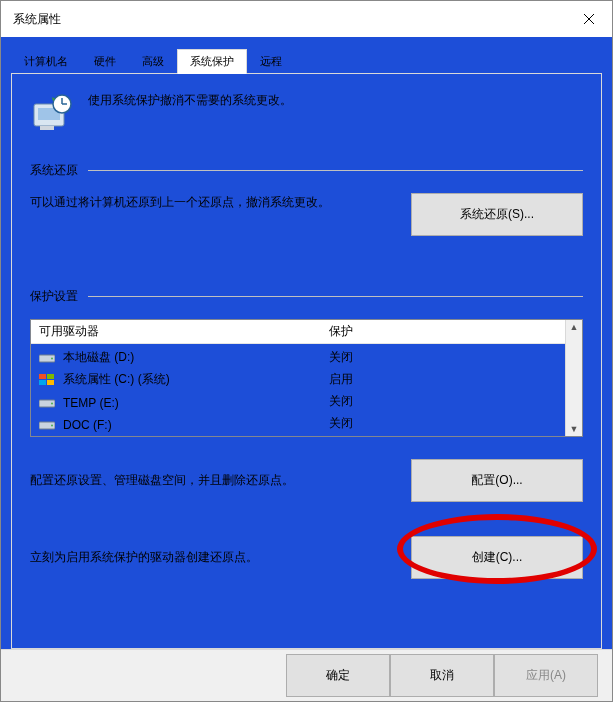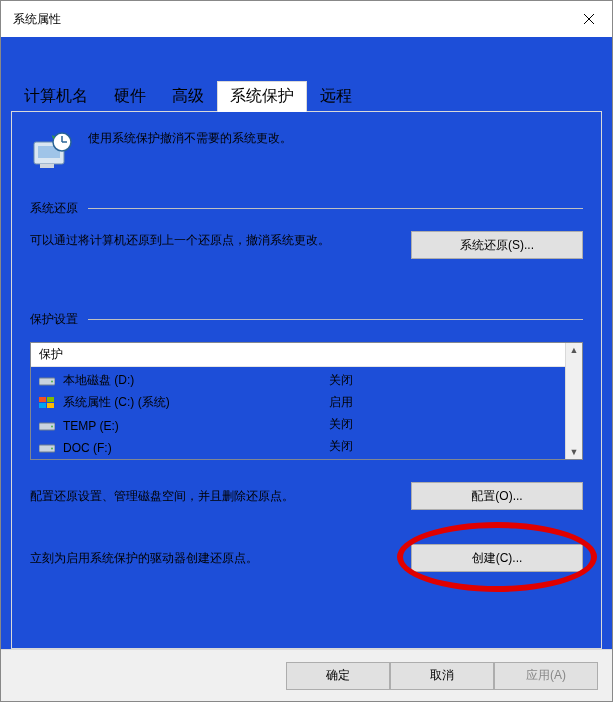--- a/index.html
+++ b/index.html
@@ -42,24 +42,23 @@
     flex-direction:column;
   }
   .tabs {
     display:flex;
     align-items:flex-end;
     position:relative;
   }
   .tab {
     padding: 4px 12px;
     border: 1px solid transparent;
-    font-size: 16px;
+    font-size: 11px;
     position:relative;
     cursor:default;
-    margin-top:32px;
   }
   .tab.active {
     border: 1px solid #d9d9d9;
     border-bottom: 1px solid #fff;
     background:#fff;
     z-index:2;
   }
   .tab:not(.active) {
     border: 1px solid transparent;
     background: transparent;
@@ -85,21 +84,21 @@
   .section-title { white-space:nowrap; font-size:12px; }
   .section-line { flex:1 1 auto; height:1px; background:#c0c0c0; }
 
   .restore-row {
     display:flex;
     align-items:flex-start;
     gap:36px;
   }
   .restore-desc { flex:1 1 auto; font-size:12px; line-height:1.6; }
   .winbtn {
-    height:28px;
+    height:43px;
     border:1px solid #adadad;
     background:#e1e1e1;
     font-family:inherit;
     font-size:12px;
     padding:0 22px;
     cursor:default;
   }
   .winbtn-wide { width:172px; }
   .winbtn[disabled] { color:#888; }
 
@@ -215,20 +214,21 @@
       </div>
 
       <div class="section-title-row" style="margin-top:52px;">
         <span class="section-title">保护设置</span>
         <span class="section-line"></span>
       </div>
 
       <div class="drive-table">
         <div class="drive-body">
           <div class="drive-header">
+            <div class="col col-name">可用驱动器</div>
             <div class="col col-prot">保护</div>
           </div>
 
           <div class="drive-row">
             <div class="cell col-name">
               <span class="drive-icon">
                 <svg width="16" height="12" viewBox="0 0 16 12">
                     <rect x="0" y="3" width="16" height="7" rx="1" fill="#c9d3df" stroke="#6f7f90"></rect>
                     <circle cx="13" cy="6.5" r="1" fill="#4caf50"></circle>
                   </svg>

